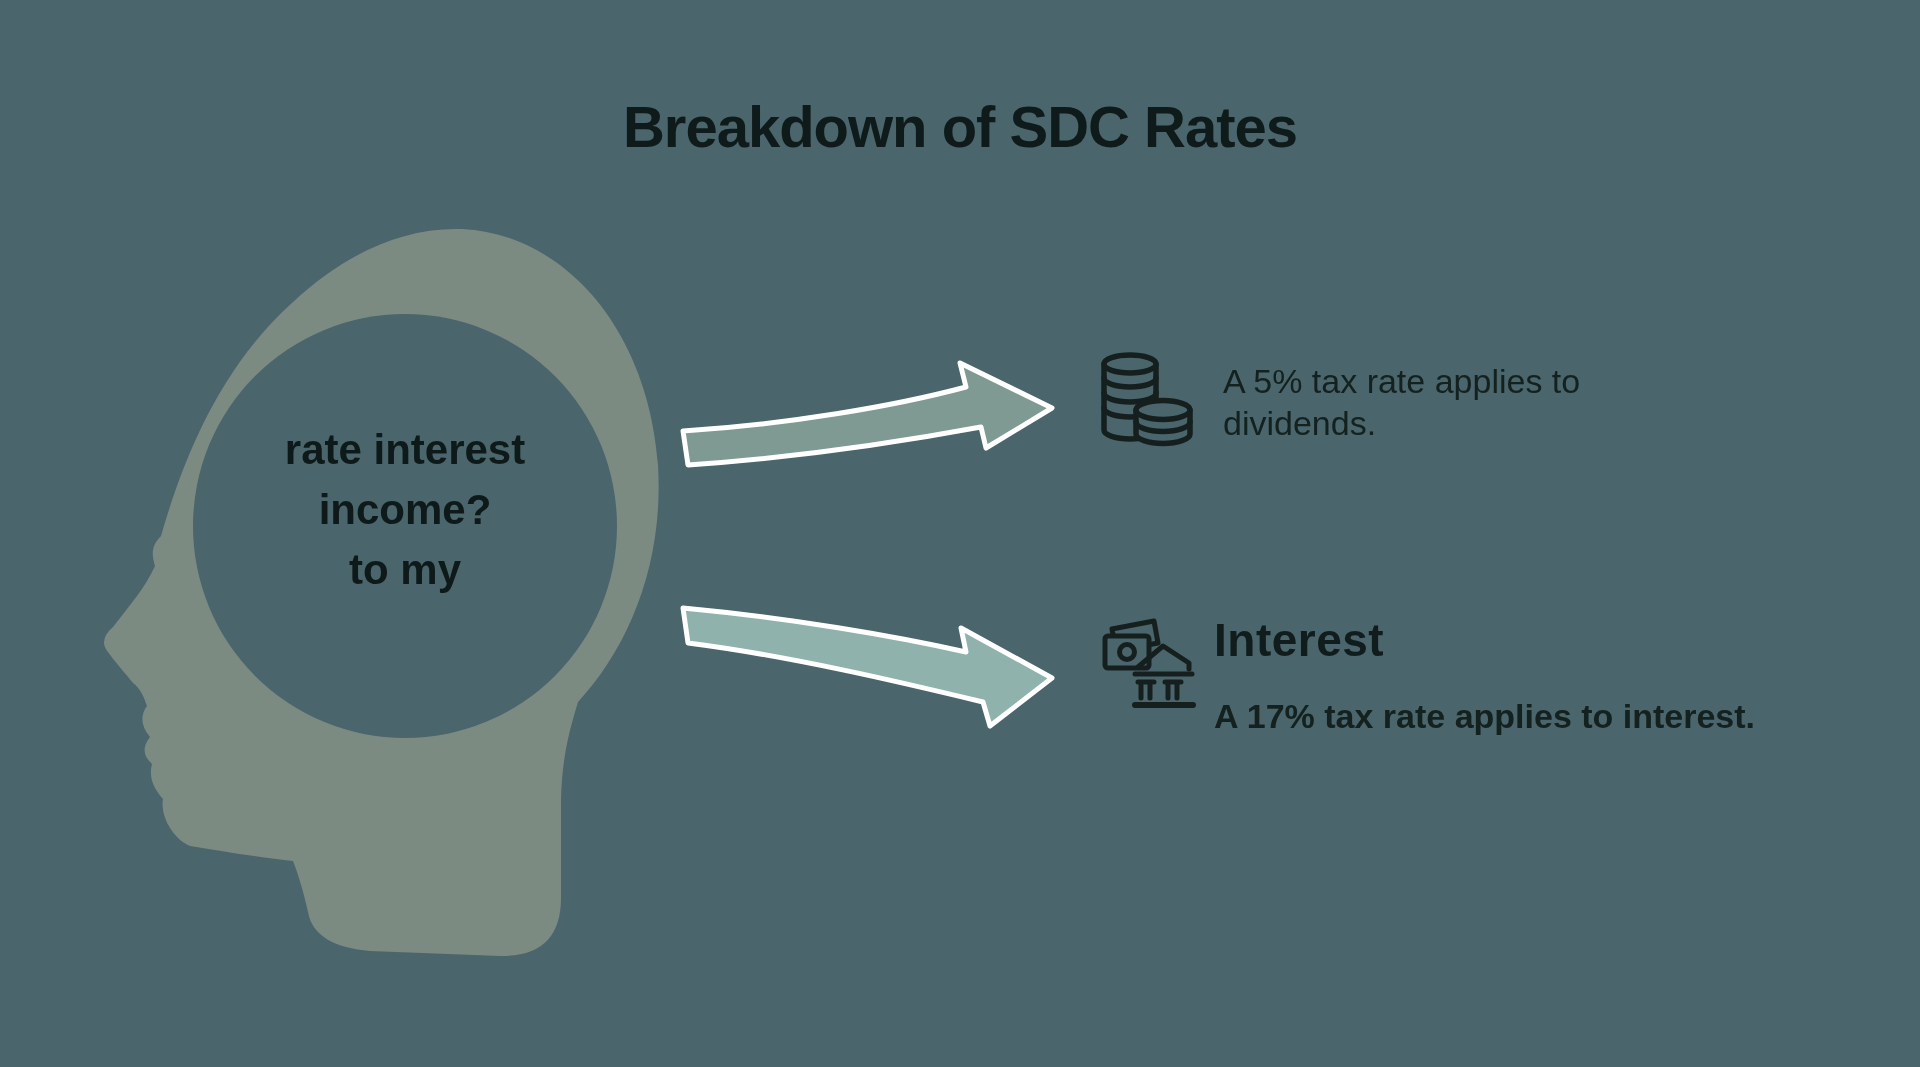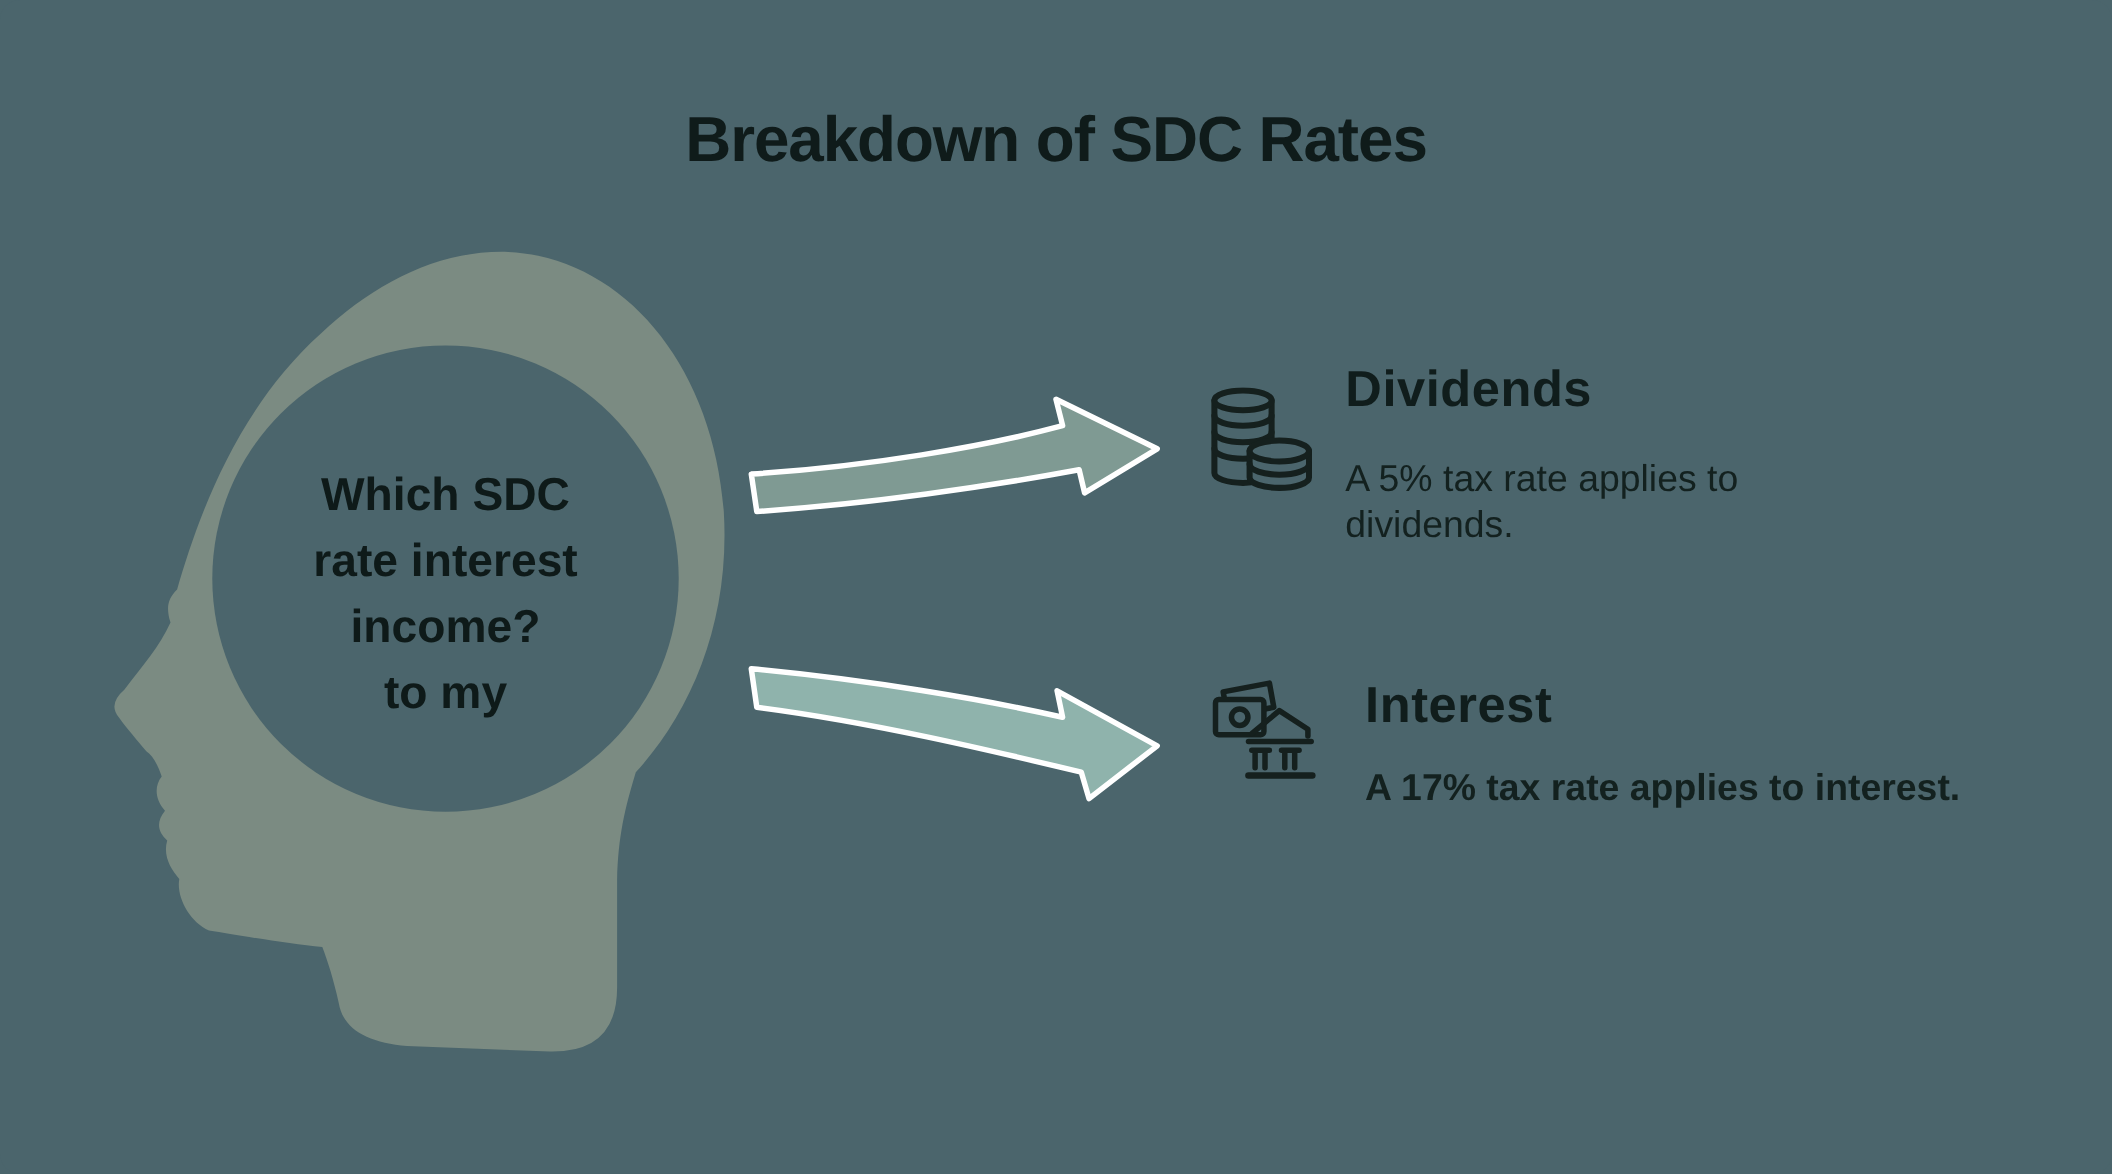--- a/index.html
+++ b/index.html
@@ -24,21 +24,21 @@
   .item{position:absolute;}
   .item-icon{position:absolute;}
   .item-heading{
     margin:0;font-size:46px;font-weight:700;color:#101d1c;letter-spacing:0.5px;
   }
   .item-desc{
     margin:0;font-size:34px;line-height:42px;color:#13211f;font-weight:400;
   }
   .dividends-text{position:absolute;left:1223px;top:326px;}
   .dividends-text .item-desc{margin-top:34px;width:420px;}
-  .interest-text{position:absolute;left:1241px;top:613px;}
+  .interest-text{position:absolute;left:1214px;top:613px;}
   .interest-text .item-desc{margin-top:28px;width:620px;font-weight:bold;}
 </style>
 </head>
 <body>
 
 <div class="canvas">
 
   <h1 class="title">Breakdown of SDC Rates</h1>
 
   <svg class="figure-svg" viewBox="0 0 1920 1067" aria-hidden="true">
@@ -80,21 +80,20 @@
          C 790 618 895 636 966 652
          L 961 628
          L 1052 678
          L 990 726
          L 983 702
          C 900 682 790 656 688 643
          Z"></path>
   </svg>
 
   <div class="question">
-    <div>Which SDC</div>
     <div>rate interest</div>
     <div>income?</div>
     <div>to my</div>
   </div>
 
   <div class="item">
     <svg class="item-icon" style="left:1098px;top:352px;" width="100" height="100" viewBox="0 0 100 100" aria-hidden="true">
       <g fill="#4b656c" stroke="#15201e" stroke-width="5.5" stroke-linejoin="round" stroke-linecap="round">
 
         <path d="M 6 12 L 6 78 A 26 9 0 0 0 58 78 L 58 12"></path>
@@ -102,21 +101,20 @@
         <path fill="none" d="M 6 26 A 26 9 0 0 0 58 26"></path>
         <path fill="none" d="M 6 41 A 26 9 0 0 0 58 41"></path>
         <path fill="none" d="M 6 56 A 26 9 0 0 0 58 56"></path>
 
         <path d="M 38 58 L 38 82 A 27 9.5 0 0 0 92 82 L 92 58"></path>
         <ellipse cx="65" cy="58" rx="27" ry="9.5"></ellipse>
         <path fill="none" d="M 38 70 A 27 9.5 0 0 0 92 70"></path>
       </g>
     </svg>
     <div class="dividends-text">
-      <h2 class="item-heading">Dividends</h2>
       <p class="item-desc">A 5% tax rate applies to dividends.</p>
     </div>
   </div>
 
   <div class="item">
     <svg class="item-icon" style="left:1096px;top:616px;" width="102" height="100" viewBox="0 0 100 100" aria-hidden="true">
       <g fill="#4b656c" stroke="#15201e" stroke-width="5" stroke-linejoin="round" stroke-linecap="round">
 
         <path d="M 15 13 L 57 5 L 61 27 L 19 35 Z"></path>
 

